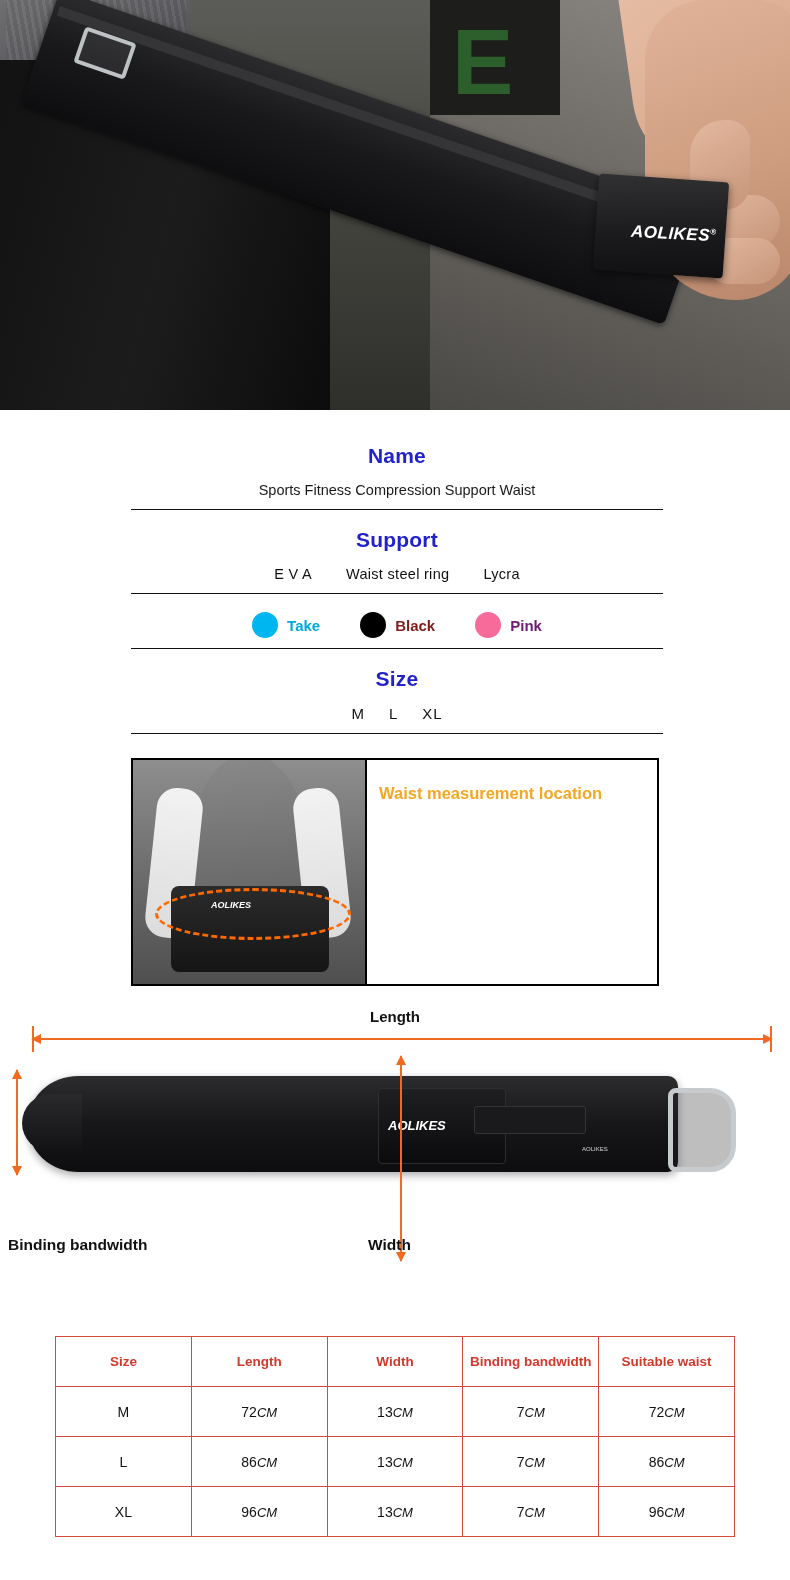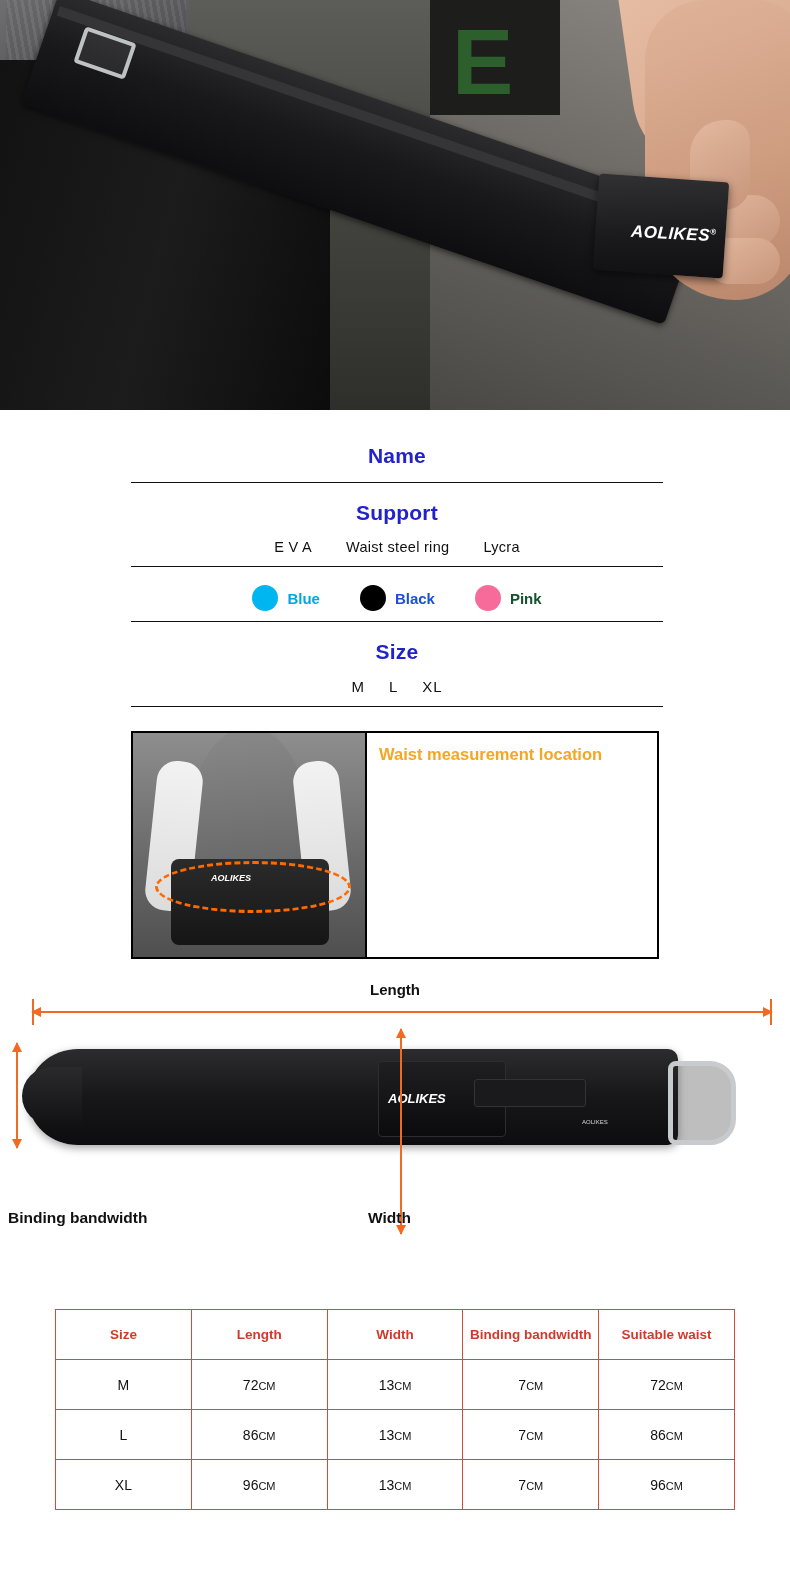--- a/index.html
+++ b/index.html
@@ -264,21 +264,21 @@
   }
   .measure-photo .dashed-ring {
     position: absolute;
     left: 22px; top: 128px;
     width: 190px; height: 46px;
     border: 3px dashed #ff6a00;
     border-radius: 50%;
   }
   .measure-text {
     flex: 1;
-    padding: 12px 10px 10px 12px;
+    padding: 24px 10px 10px 12px;
     box-sizing: border-box;
     background: #fff;
     text-align: left;
   }
   .measure-h {
     color: #f5a623;
     font-weight: bold;
     font-size: 16.5px;
     margin-bottom: 12px;
   }
@@ -457,21 +457,21 @@
     height: 47px;
     font-size: 14px;
   }
   th {
     color: #d03a2b;
     font-weight: bold;
     font-size: 13.5px;
     line-height: 1.15;
   }
   td { color: #111; }
-  td .unit { font-size: 11px; }
+  td .unit { font-size: 13px; font-style: italic; }
 </style>
 </head>
 <body>
 
 <div class="page">
 
   <div class="hero">
     <div class="wall-left"></div>
     <div class="wall-mid"></div>
     <div class="wall-right"></div>
@@ -489,44 +489,45 @@
     <div class="finger f1"></div>
     <div class="finger f2"></div>
     <div class="finger thumb"></div>
     <div class="belt-end"></div>
     <div class="belt-logo"><span>AOLIKES</span><span class="reg">®</span></div>
   </div>
 
   <div class="spec">
 
     <div class="spec-title">Name</div>
+    <div class="spec-row">Sports Fitness Compression Support Waist</div>
     <div class="rule"></div>
 
     <div class="spec-gap"></div>
     <div class="spec-title mat">Support</div>
     <div class="mat-row">
       <span>E V A</span>
       <span>Waist steel ring</span>
       <span>Lycra</span>
     </div>
     <div class="rule"></div>
 
     <div class="spec-gap"></div>
     <div class="color-row">
       <span class="color-item">
         <span class="dot" style="background:#00b6f0"></span>
-        <span style="color:#00a7e1">Blue</span>
+        <span style="color:#00a7e1">Take</span>
       </span>
       <span class="color-item">
         <span class="dot" style="background:#000000"></span>
-        <span style="color:#1d4ed8">Black</span>
+        <span style="color:#7f1d1d">Black</span>
       </span>
       <span class="color-item">
         <span class="dot" style="background:#f76b9a"></span>
-        <span style="color:#14532d">Pink</span>
+        <span style="color:#701a75">Pink</span>
       </span>
     </div>
     <div class="rule"></div>
 
     <div class="spec-gap"></div>
     <div class="spec-title">Size</div>
     <div class="size-row">
       <span>M</span>
       <span>L</span>
       <span>XL</span>

